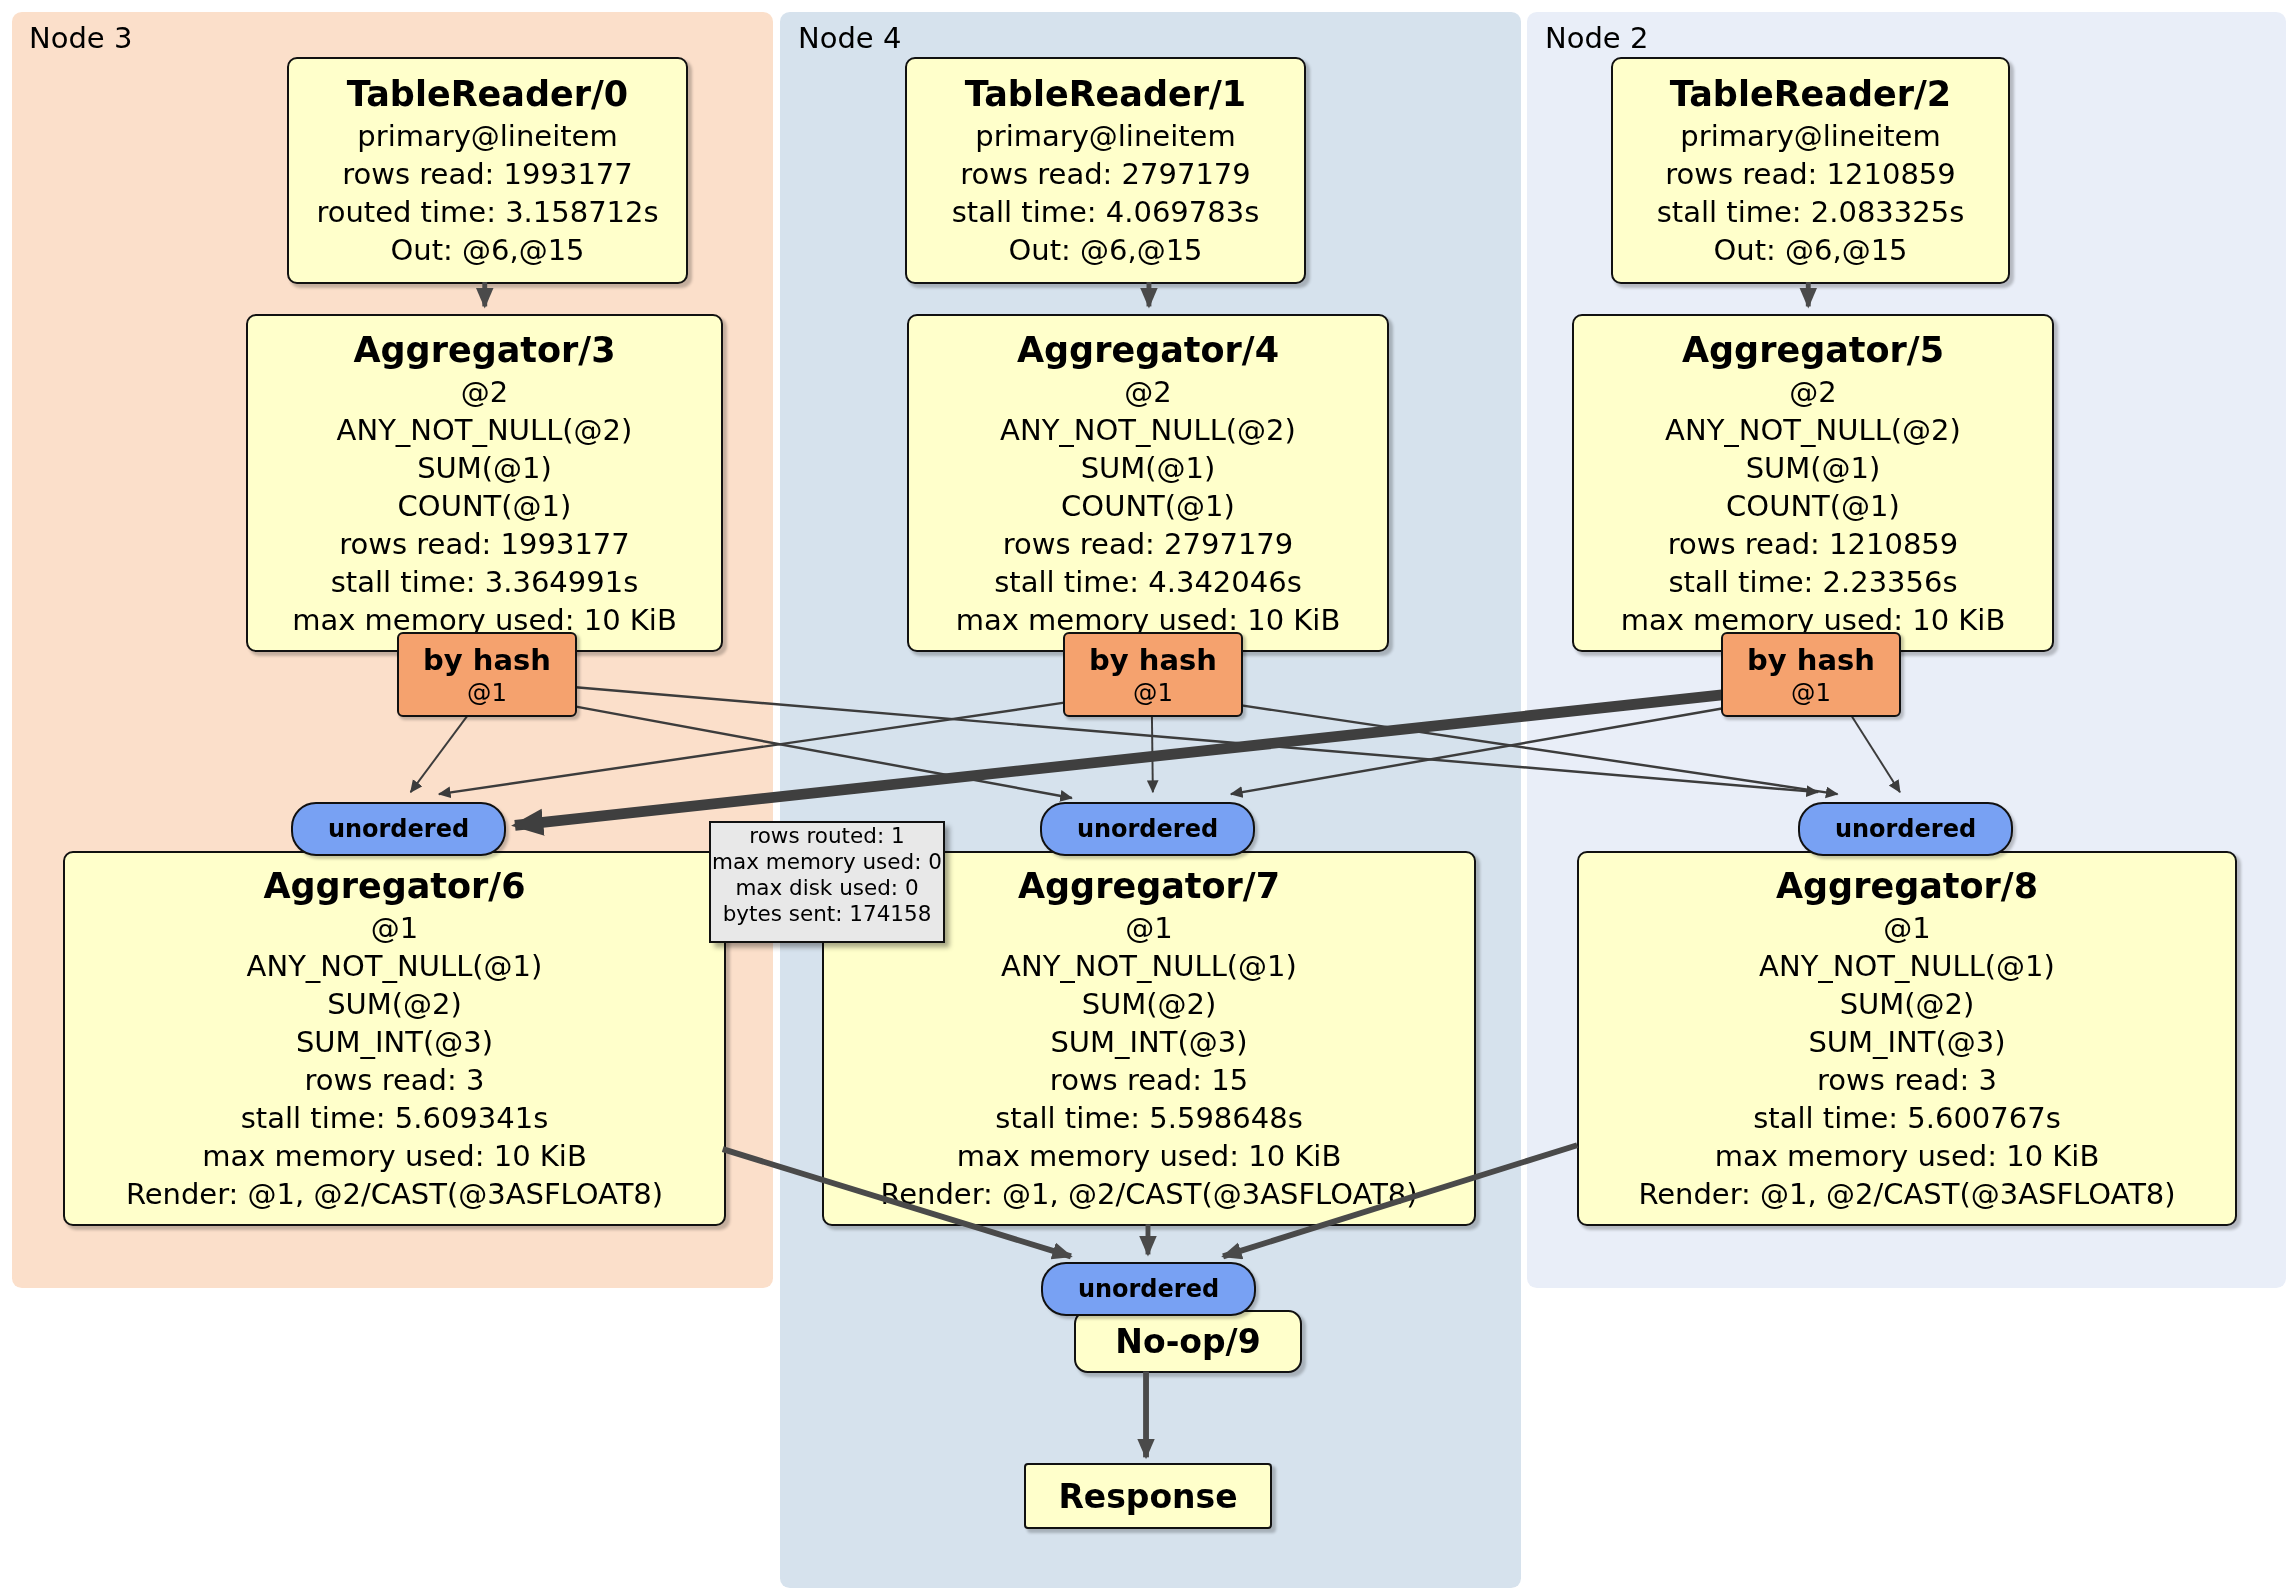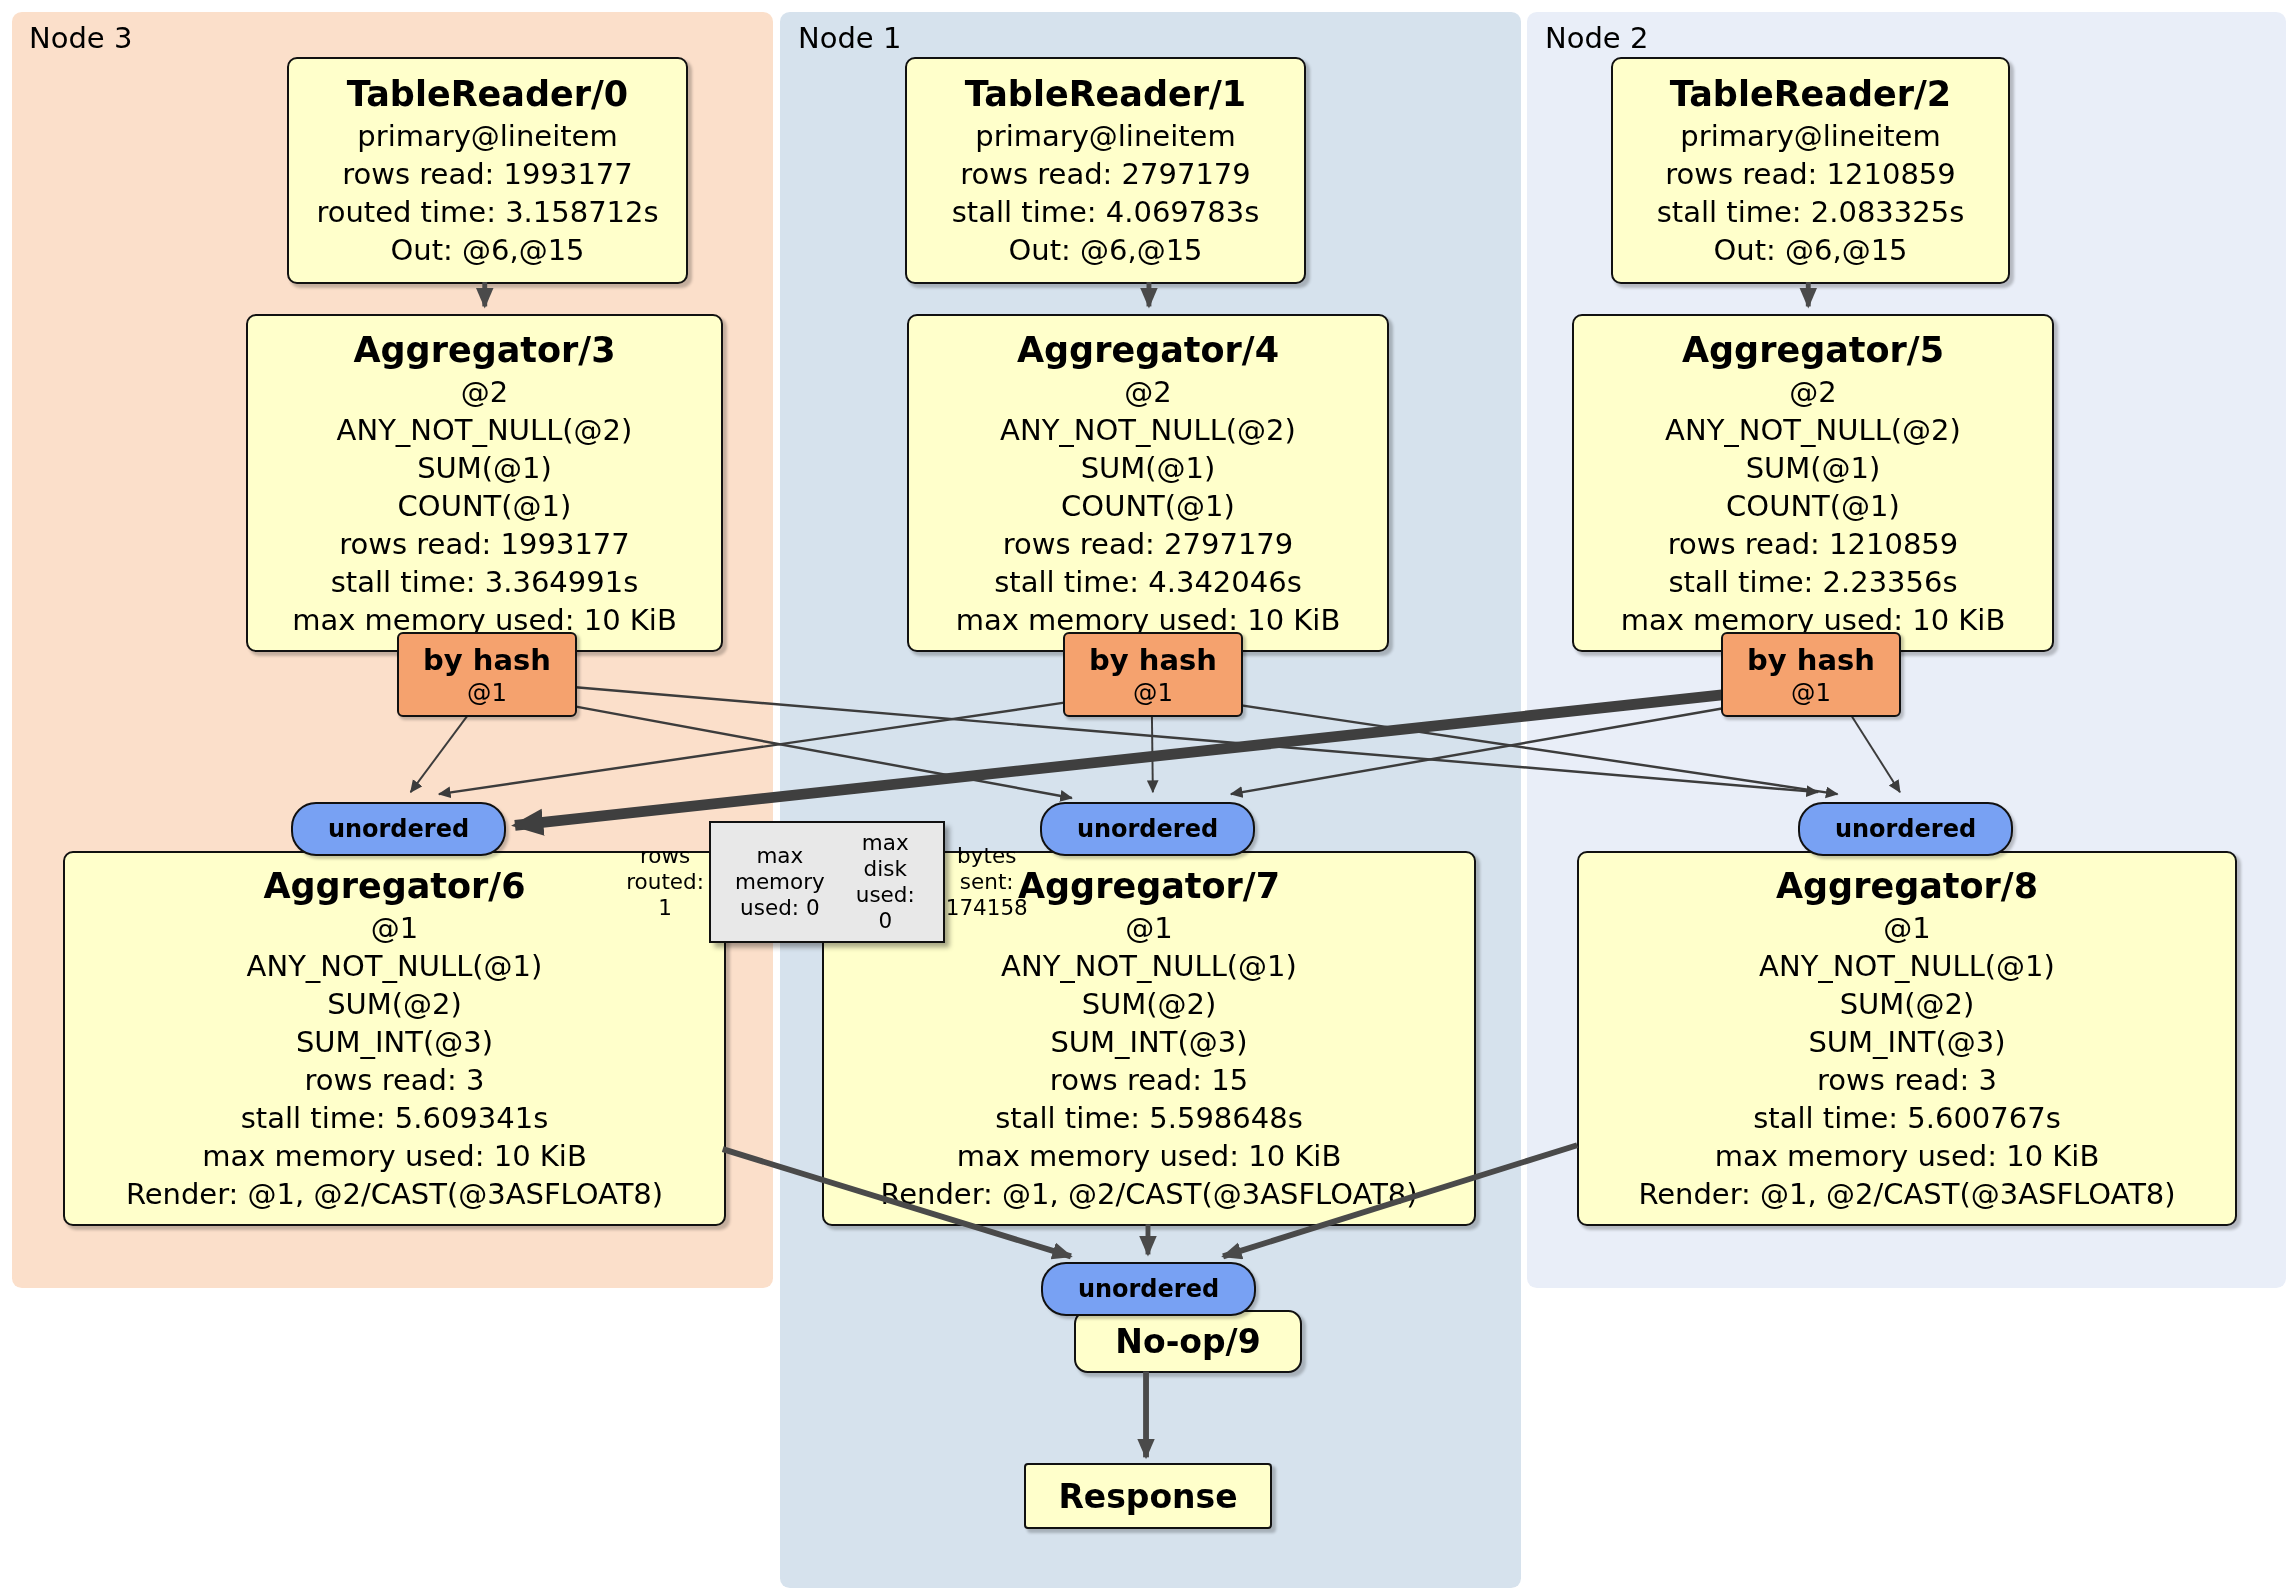--- a/index.html
+++ b/index.html
@@ -34,34 +34,34 @@
     position:absolute;z-index:4;
     background:#78a1f3;border:2.9px solid #111;border-radius:25px;
     box-shadow:2.9px 2.9px 2.9px rgba(0,0,0,0.22);
     display:flex;justify-content:center;align-items:center;
     font-weight:bold;font-size:24px;
   }
   .tooltip{
     position:absolute;z-index:5;
     background:#e8e8e8;border:2px solid #111;
     box-shadow:4.9px 4.9px 4.9px rgba(0,0,0,0.35);
-    display:flex;justify-content:center;align-items:center;
-    font-size:21.5px;line-height:26px;text-align:center;gap:31px;
+    display:flex;flex-direction:column;align-items:center;
+    font-size:21.5px;line-height:26px;text-align:center;
   }
   svg.edges{position:absolute;left:0;top:0;z-index:3;pointer-events:none;}
 </style>
 </head>
 <body>
 
 <div class="panel" style="left:11.7px;top:11.7px;width:761px;height:1276px;background:#fbdfca;"></div>
 <div class="panel" style="left:780px;top:11.7px;width:741px;height:1576px;background:#d6e2ed;"></div>
 <div class="panel" style="left:1527px;top:11.7px;width:759px;height:1276px;background:#e9eef8;"></div>
 
 <div class="panel-label" style="left:29px;top:21.5px;">Node 3</div>
-<div class="panel-label" style="left:798px;top:21.5px;">Node 1</div>
+<div class="panel-label" style="left:798px;top:21.5px;">Node 4</div>
 <div class="panel-label" style="left:1545px;top:21.5px;">Node 2</div>
 
 <svg class="edges" width="2294" height="1596" viewBox="0 0 2352 1636">
   <defs>
     <marker id="ah-s" markerUnits="userSpaceOnUse" markerWidth="16" markerHeight="14" refX="12" refY="6" orient="auto">
       <path d="M0,0 L13,6 L0,12 Z" fill="#3c3c3c"></path>
     </marker>
     <marker id="ah-m" markerUnits="userSpaceOnUse" markerWidth="26" markerHeight="22" refX="19" refY="9" orient="auto">
       <path d="M0,0 L21,9 L0,18 Z" fill="#4a4a4a"></path>
     </marker>

